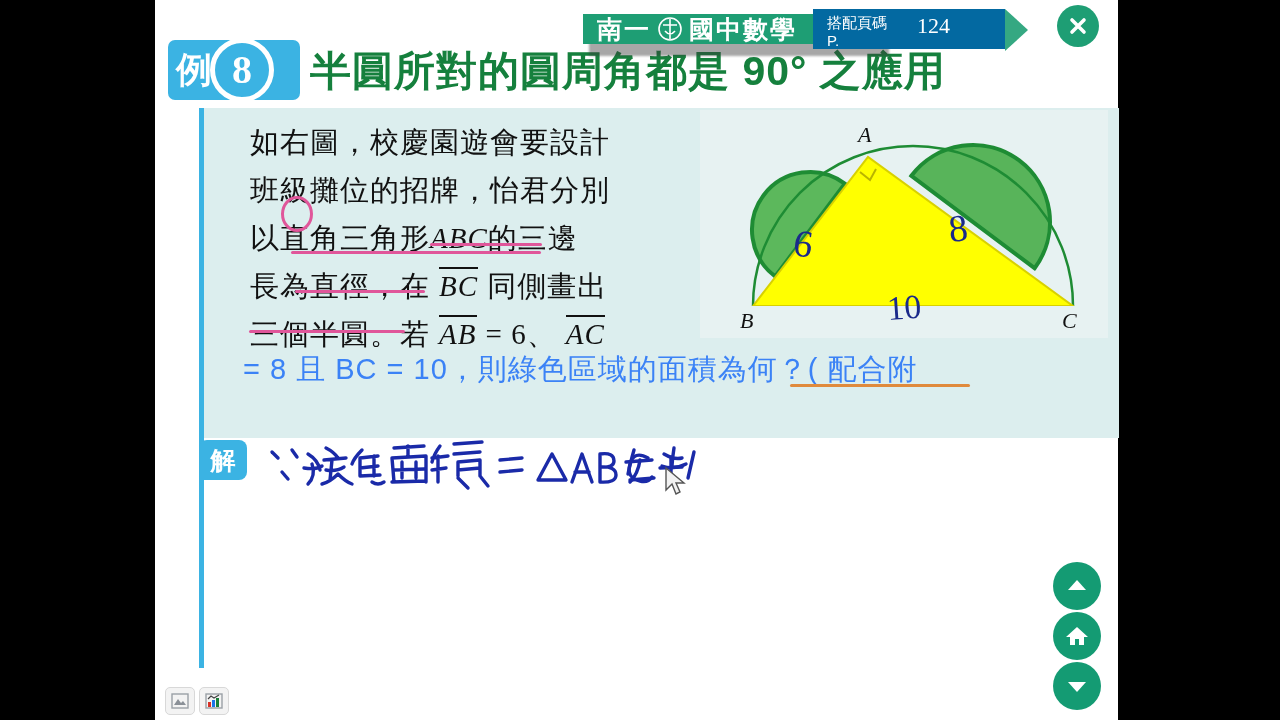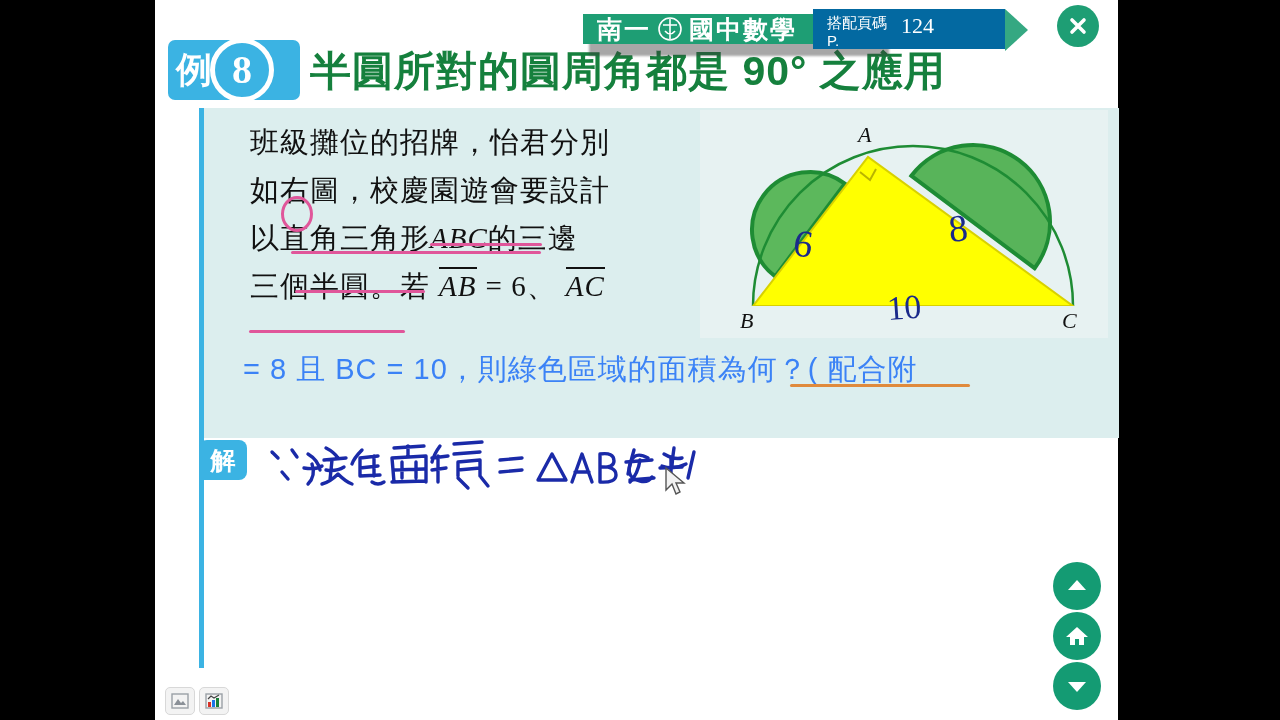--- a/index.html
+++ b/index.html
@@ -10,21 +10,21 @@
   .page{position:absolute;left:155px;top:0;width:963px;height:720px;background:#ffffff;}
 
   
   .brandbar{position:absolute;left:583px;top:8px;height:42px;display:flex;align-items:center;z-index:30;}
   .brandbar .shadowbox{position:absolute;left:6px;top:8px;width:300px;height:40px;background:rgba(60,60,60,.45);filter:blur(1px);z-index:-1;}
   .brand{background:#1e9e74;color:#fff;display:flex;align-items:center;padding:0 16px 0 14px;font-size:25px;font-weight:bold;letter-spacing:2px;line-height:1;}
   .brand .logo{display:inline-flex;align-items:center;justify-content:center;margin:0 4px;}
   .pagecode{position:relative;background:#0369a1;color:#fff;display:flex;align-items:flex-start;padding:5px 28px 0 14px;min-width:150px;}
   .pagecode::after{content:"";position:absolute;right:-23px;top:0;width:0;height:0;border-top:21px solid transparent;border-bottom:21px solid transparent;border-left:23px solid #35a882;}
   .pagecode .lbl{font-size:15px;line-height:1.15;white-space:pre-line;}
-  .pagecode .num{font-size:22px;margin-left:14px;line-height:1.1;font-family:"Liberation Serif",serif;}
+  .pagecode .num{font-size:22px;margin-left:30px;line-height:1.1;font-family:"Liberation Serif",serif;}
   .closebtn{position:absolute;left:1057px;top:5px;width:42px;height:42px;border-radius:50%;background:#1e9e74;display:flex;align-items:center;justify-content:center;z-index:40;cursor:pointer;}
 
   
   .exbadge{position:absolute;left:168px;top:40px;width:124px;height:60px;background:#3bb3e3;border-radius:7px;display:flex;align-items:center;padding-left:8px;z-index:25;}
   .exbadge .ex{color:#fff;font-size:36px;font-weight:bold;line-height:1;margin-right:2px;}
   .exbadge .circ{width:54px;height:54px;border-radius:50%;border:5px solid #fff;display:flex;align-items:center;justify-content:center;margin-left:-4px;}
   .exbadge .circ span{color:#fff;font-size:40px;font-weight:bold;font-family:"Liberation Serif",serif;line-height:1;}
 
   .extitle{position:absolute;left:310px;top:44px;font-size:41px;font-weight:bold;color:#15803d;letter-spacing:1px;white-space:nowrap;z-index:20;}
 
@@ -103,23 +103,24 @@
     <span class="ex">例</span>
     <span class="circ">
       <span>8</span>
     </span>
   </div>
   <div class="extitle">半圓所對的圓周角都是 90° 之應用</div>
 
   <div class="panel"></div>
 
   <div class="qtext">
+    <div><span>如右圖，校慶園遊會要設計</span></div>
     <div><span>班級攤位的招牌，</span><span>怡君</span><span>分別</span></div>
-    <div><span>如右圖，校慶園遊會要設計</span></div>
     <div><span>以</span><span>直角三角形</span><span class="ital">ABC</span><span>的三邊</span></div>
+    <div><span>長為</span><span>直徑</span><span>，在</span> <span class="ovl">BC</span> <span>同側畫出</span></div>
     <div><span>三個半圓</span><span>。若</span> <span class="ovl">AB</span> <span class="num">= 6、</span> <span class="ovl">AC</span></div>
   </div>
 
   <div class="qtail">
     <div><span class="num">= 8 且</span> <span class="ovl">BC</span> <span class="num">= 10，則</span><span>綠色區域的面積為何</span><span>？( 配合附</span></div>
   </div>
 
   <div class="circ-ann" style="left:281px;top:196px;"></div>
   <div class="ul" style="left:430px;top:243px;width:112px;"></div>
   <div class="ul" style="left:291px;top:251px;width:250px;"></div>

